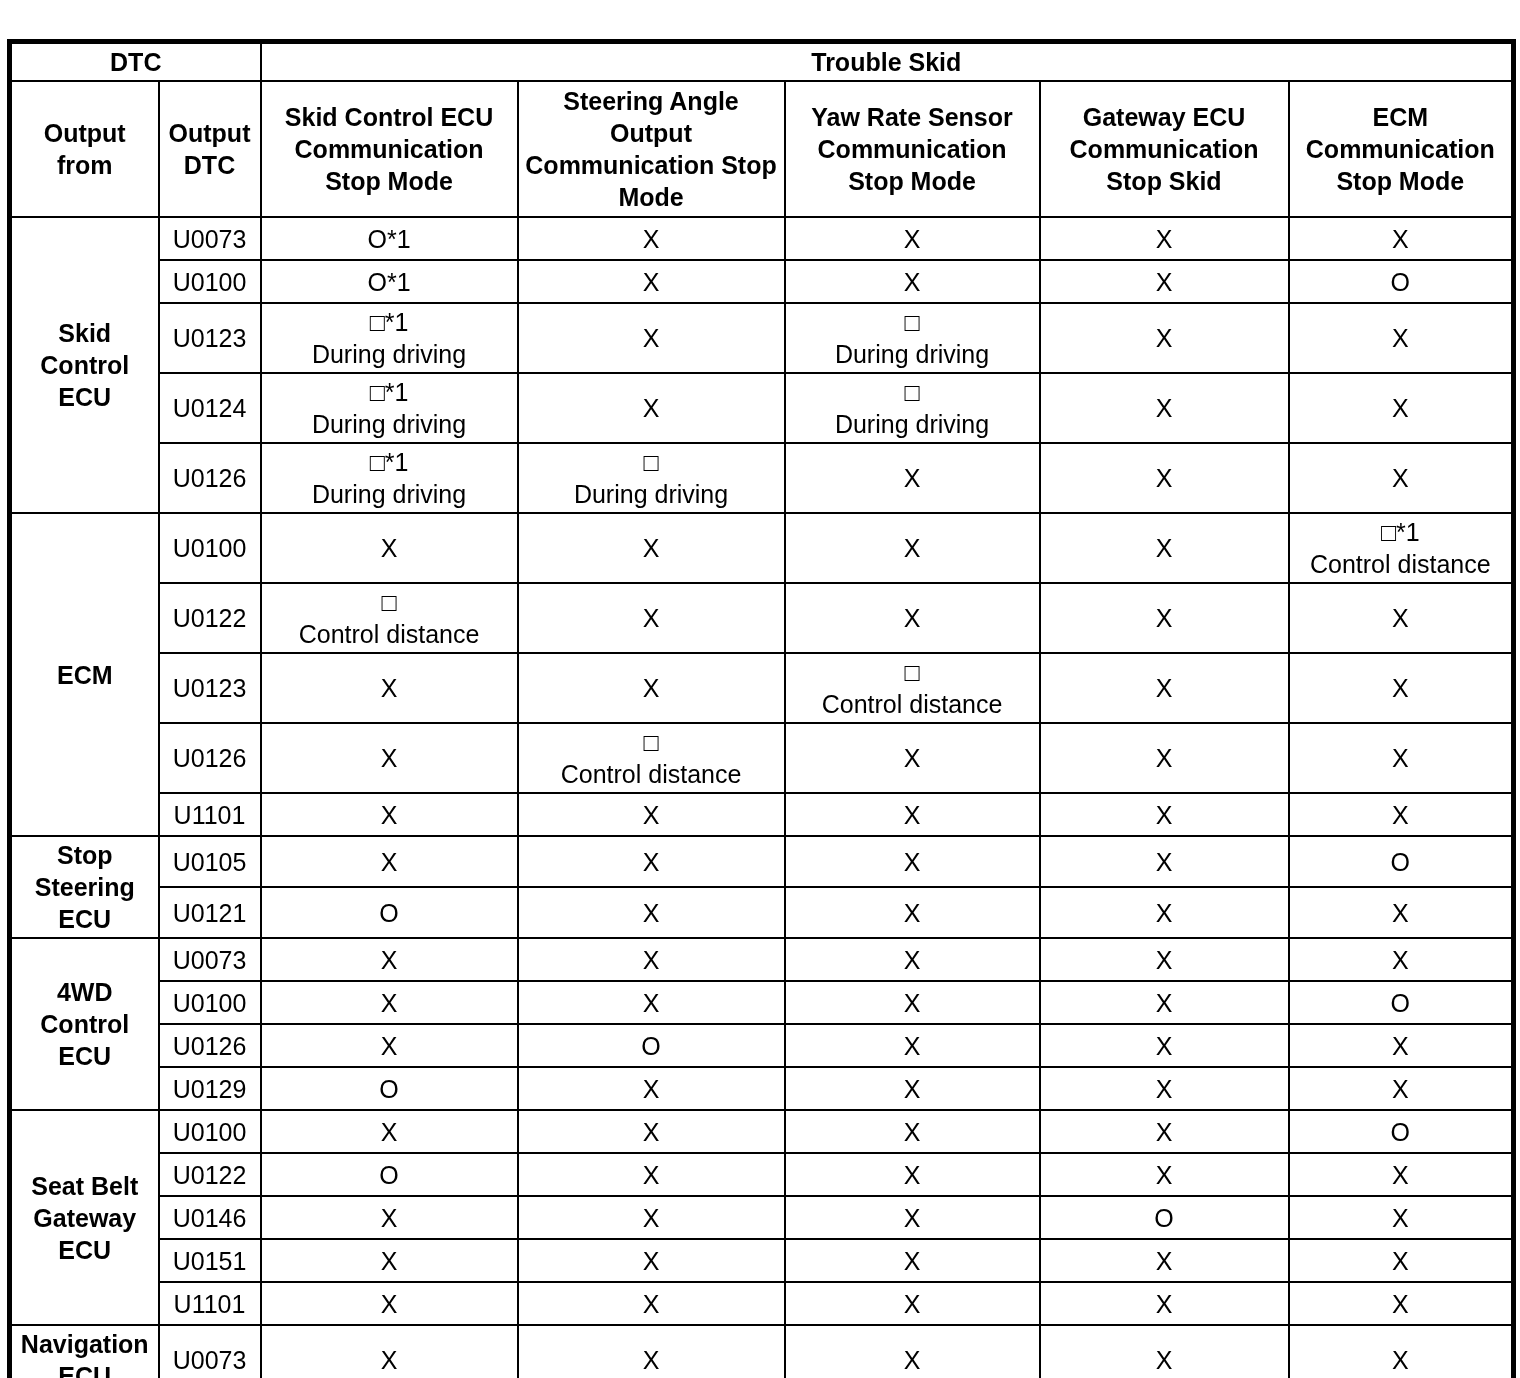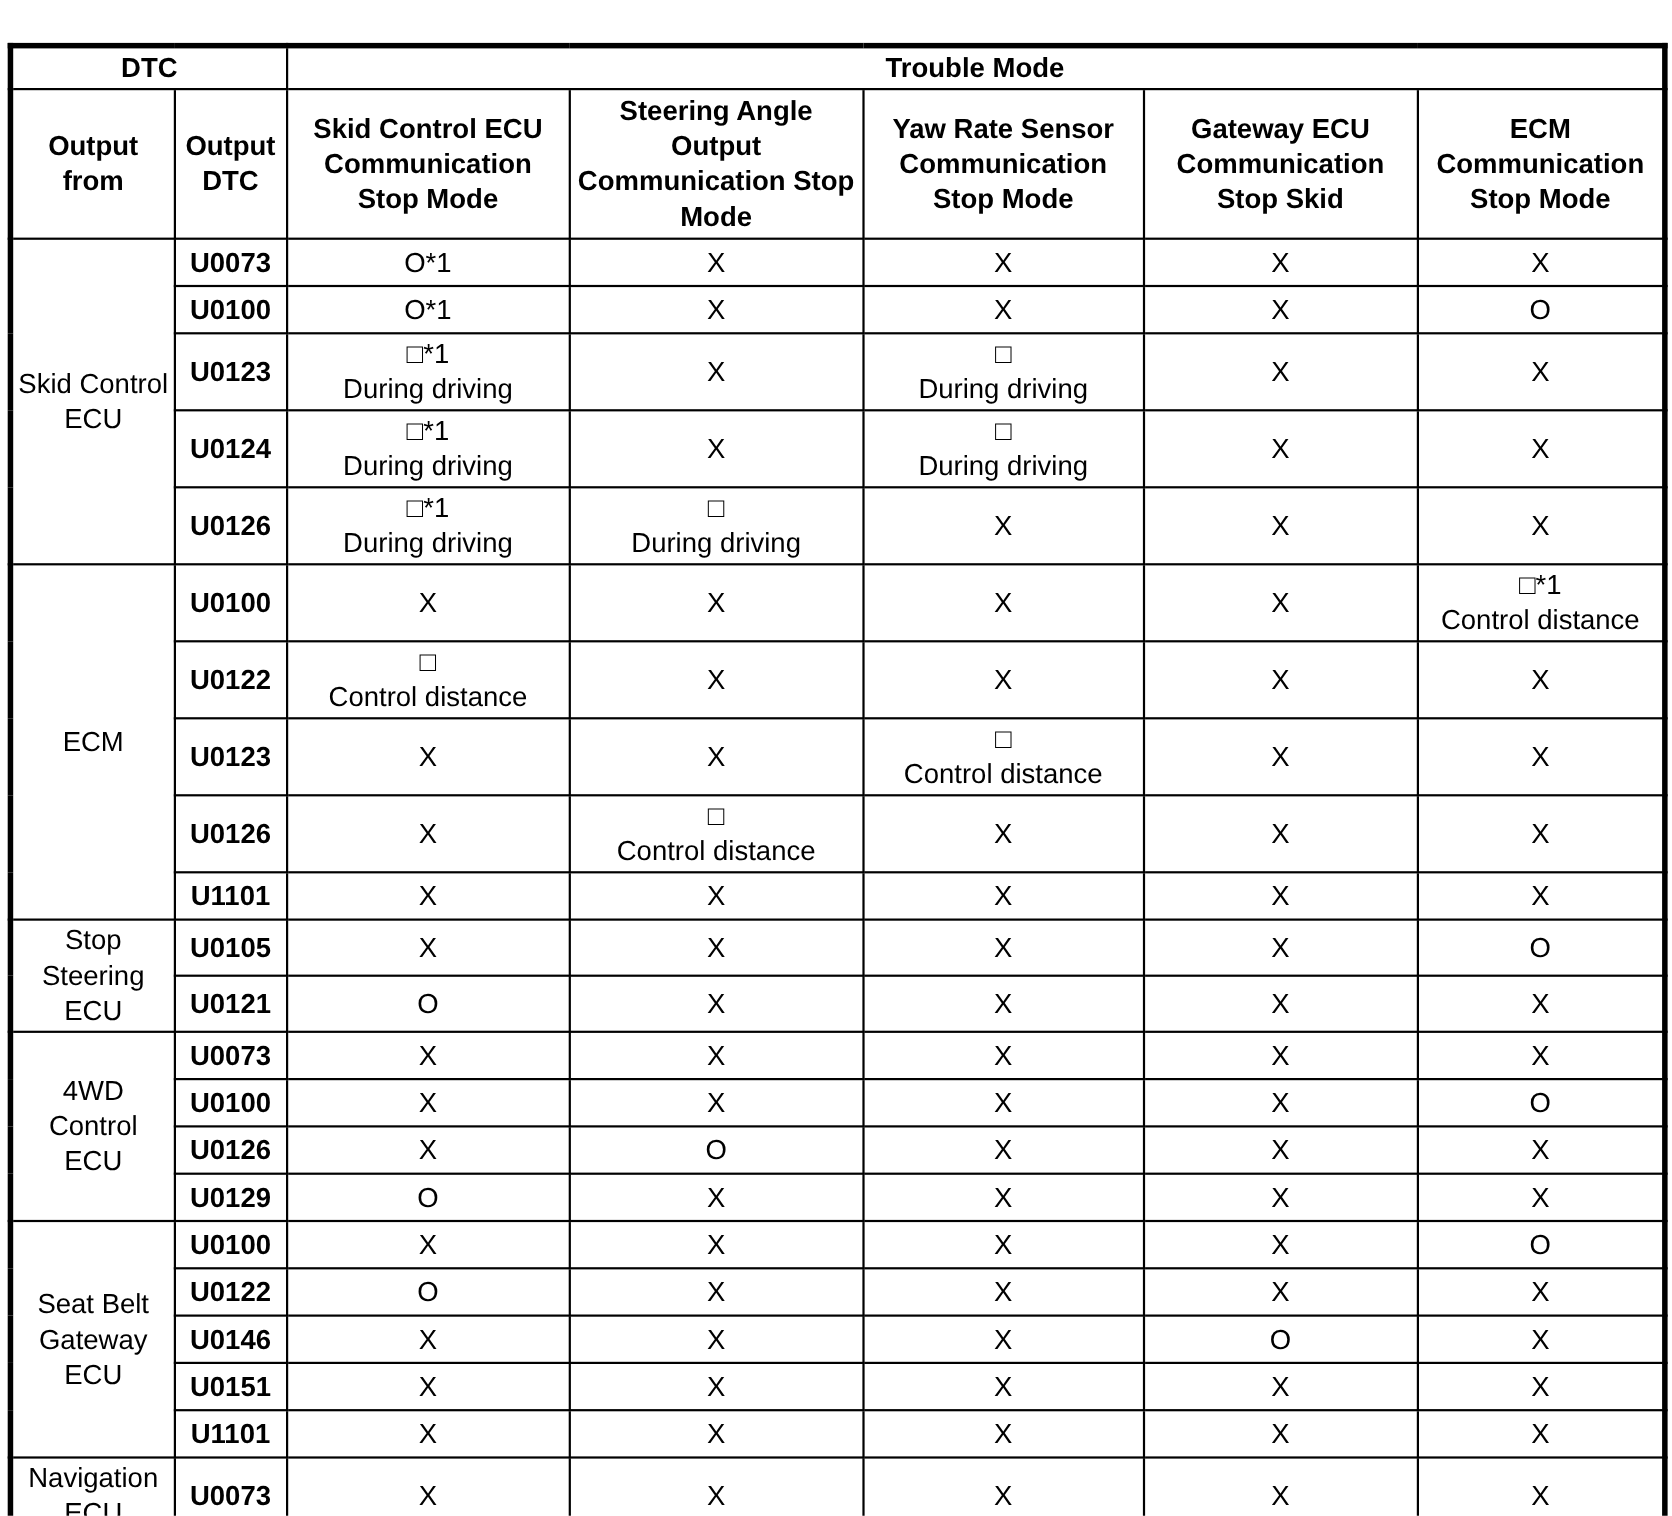--- a/index.html
+++ b/index.html
@@ -42,44 +42,44 @@
   }
   tr.header-row-2 { height: 136px; }
   tr.header-row-2 th {
     font-weight: bold;
     white-space: pre-line;
   }
   
   tbody tr { height: 43px; }
   td.group-cell {
     white-space: pre-line;
-    font-weight: normal;
-  }
-  td.dtc-cell { font-weight: bold; }
+    font-weight: bold;
+  }
+  td.dtc-cell { font-weight: normal; }
   td.value-cell .symbol { line-height: 32px; }
   td.value-cell .note   { line-height: 32px; }
 </style>
 </head>
 <body>
 
 <div class="table-wrap">
   <table class="dtc-table">
     <colgroup>
       <col style="width:149px">
       <col style="width:102px">
       <col style="width:257px">
       <col style="width:267px">
       <col style="width:255px">
       <col style="width:249px">
       <col style="width:225px">
     </colgroup>
     <thead>
       <tr class="header-row-1">
         <th colspan="2">DTC</th>
-        <th colspan="5">Trouble Mode</th>
+        <th colspan="5">Trouble Skid</th>
       </tr>
       <tr class="header-row-2">
         <th>Output
 from</th>
         <th>Output
 DTC</th>
         <th>Skid Control ECU
 Communication
 Stop Mode</th>
         <th>Steering Angle

